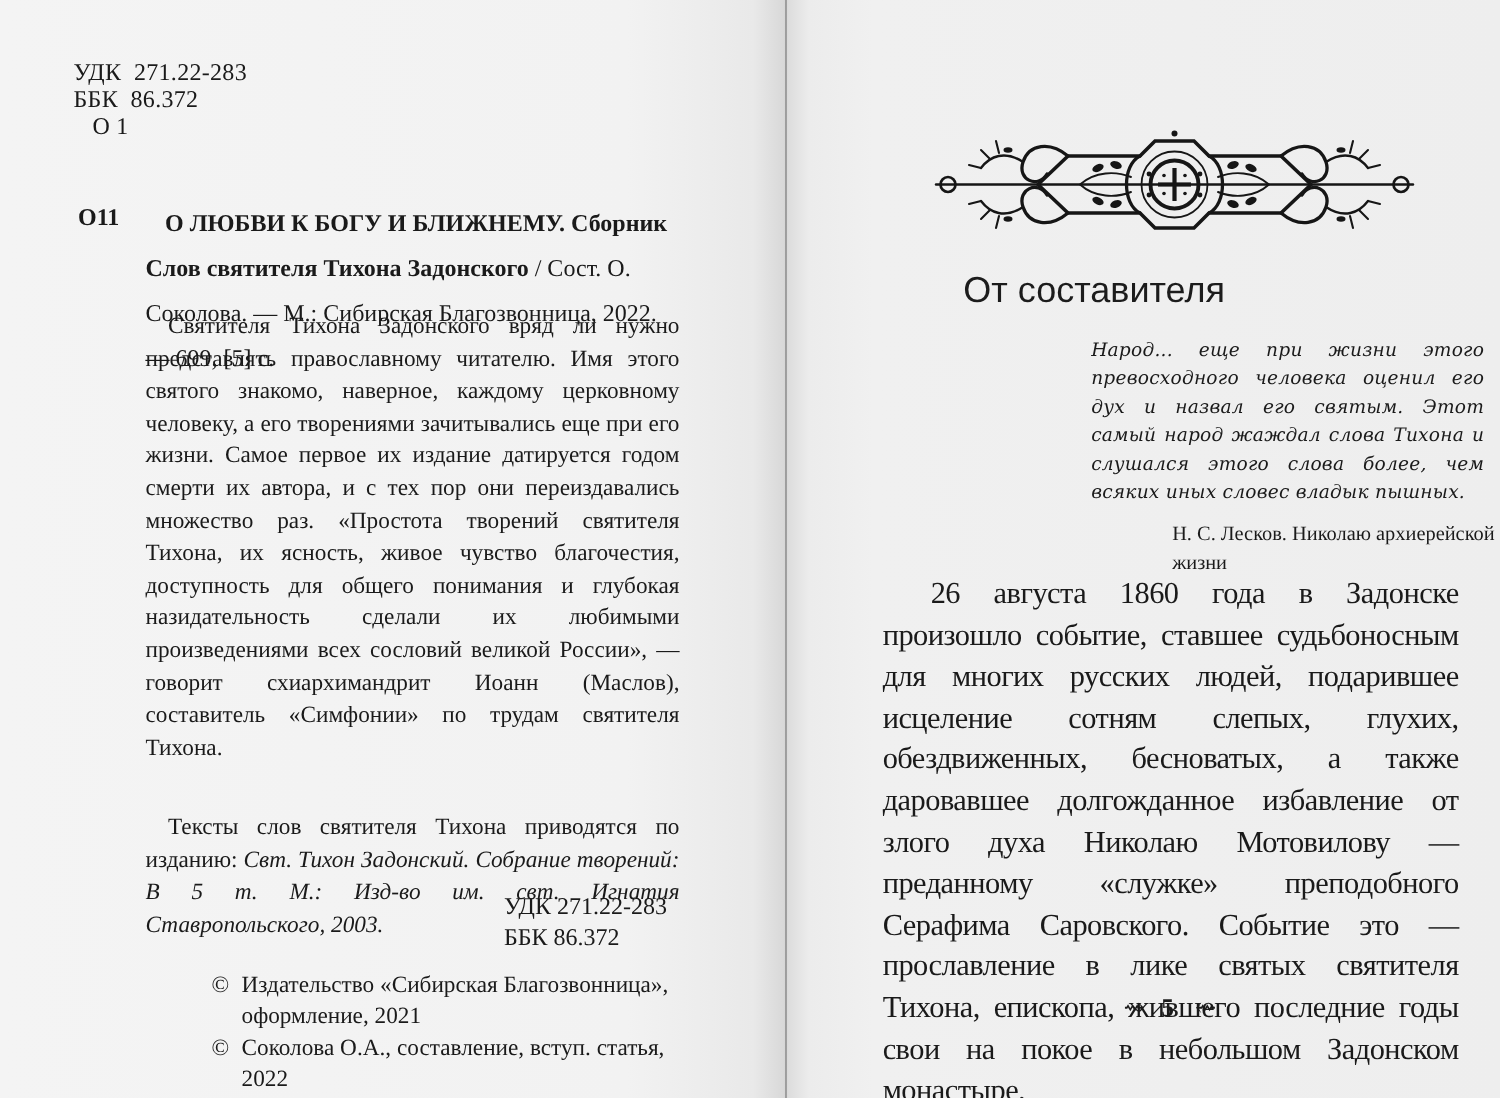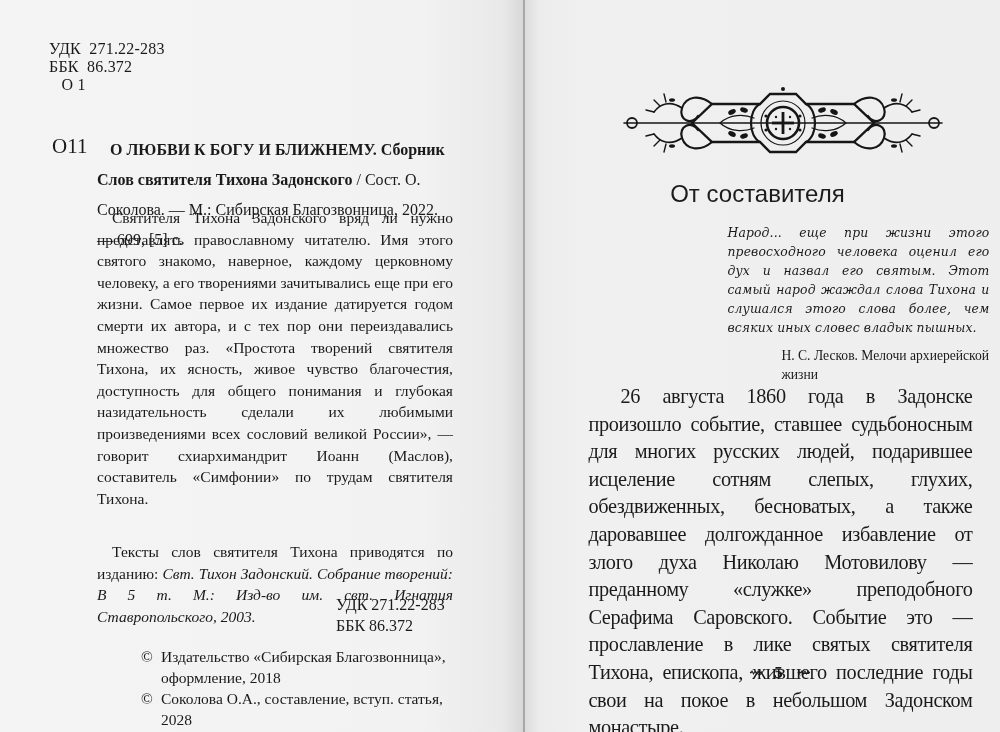--- a/index.html
+++ b/index.html
@@ -31,21 +31,21 @@
   .classif {
     position:absolute; left:49px; top:40px;
     font-size:16px; line-height:18px; letter-spacing:0.2px;
   }
   .classif div { white-space:pre; }
   .cat-entry {
     position:absolute; left:52px; top:135px; width:404px;
   }
   .cat-code {
     position:absolute; left:0; top:0;
-    font-weight:normal; font-size:21px; line-height:22px;
+    font-weight:bold; font-size:16px; line-height:22px;
   }
   .cat-body {
     margin-left:45px; font-size:16px; line-height:30px;
     text-indent:13px;
   }
   .cat-body b { font-weight:bold; }
   .isbn {
     position:absolute; left:97px; top:191px; font-size:16px; line-height:22px;
   }
   .lp-text {
@@ -70,21 +70,21 @@
   .copy-sym { width:20px; flex:none; }
 
   
   .ornament {
     position:absolute; left:95px; top:86px; width:326px; height:74px;
   }
   .chapter-title {
     position:absolute; left:0; width:408px; top:180px;
     text-align:center;
     font-family:"Liberation Sans","DejaVu Sans",sans-serif;
-    font-size:24px; line-height:28px; color:#1c1c1c;padding-left:28px;
+    font-size:24px; line-height:28px; color:#1c1c1c;
   }
   .epigraph {
     position:absolute; left:202px; top:223px; width:262px;
     font-family:"DejaVu Serif",serif; font-style:italic;
     font-size:12.4px; line-height:19px;
     text-align:justify; text-align-last:left;
     letter-spacing:0.15px;
   }
   .epigraph-source {
     position:absolute; left:256px; top:346px; width:220px;
@@ -139,25 +139,25 @@
     </div>
 
     <div class="udk-right">
       <div>УДК 271.22-283</div>
       <div>ББК 86.372</div>
     </div>
 
     <div class="copyrights">
       <div class="copy-line">
         <span class="copy-sym">©</span>
-        <span>Издательство «Сибирская Благозвонница», оформление, 2018</span>
+        <span>Издательство «Сибирская Благозвонница», оформление, 2021</span>
       </div>
       <div class="copy-line">
         <span class="copy-sym">©</span>
-        <span>Соколова О.А., составление, вступ. статья, 2028</span>
+        <span>Соколова О.А., составление, вступ. статья, 2022</span>
       </div>
     </div>
   </div>
 
   <div class="spine"></div>
 
   <div class="page page-right">
 
     <svg class="ornament" viewBox="0 0 326 74">
       <g fill="none" stroke="#161616" stroke-width="2.2" stroke-linecap="round">
@@ -217,21 +217,21 @@
         <ellipse cx="52" cy="14" rx="3" ry="1.8"></ellipse>
           <ellipse cx="52" cy="60" rx="3" ry="1.8"></ellipse>
         <ellipse cx="274" cy="14" rx="3" ry="1.8"></ellipse>
           <ellipse cx="274" cy="60" rx="3" ry="1.8"></ellipse>
       </g>
     </svg>
 
     <div class="chapter-title">От составителя</div>
 
     <div class="epigraph">Народ... еще при жизни этого превосходного человека оценил его дух и назвал его святым. Этот самый народ жаждал слова Тихона и слушался этого слова более, чем всяких иных словес владык пышных.</div>
-    <div class="epigraph-source">Н. С. Лесков. Мелочи архиерейской жизни</div>
+    <div class="epigraph-source">Н. С. Лесков. Николаю архиерейской жизни</div>
 
     <div class="rp-text">
       <p>26 августа 1860 года в Задонске произошло событие, ставшее судьбоносным для многих русских людей, подарившее исцеление сотням слепых, глухих, обездвиженных, бесноватых, а также даровавшее долгожданное избавление от злого духа Николаю Мотовилову — преданному «служке» преподобного Серафима Саровского. Событие это — прославление в лике святых святителя Тихона, епископа, жившего последние годы свои на покое в небольшом Задонском монастыре.</p>
     </div>
 
     <div class="folio">
       <span class="arrow">⇝</span>
       <span>5</span>
       <span class="arrow">⇜</span>
     </div>

